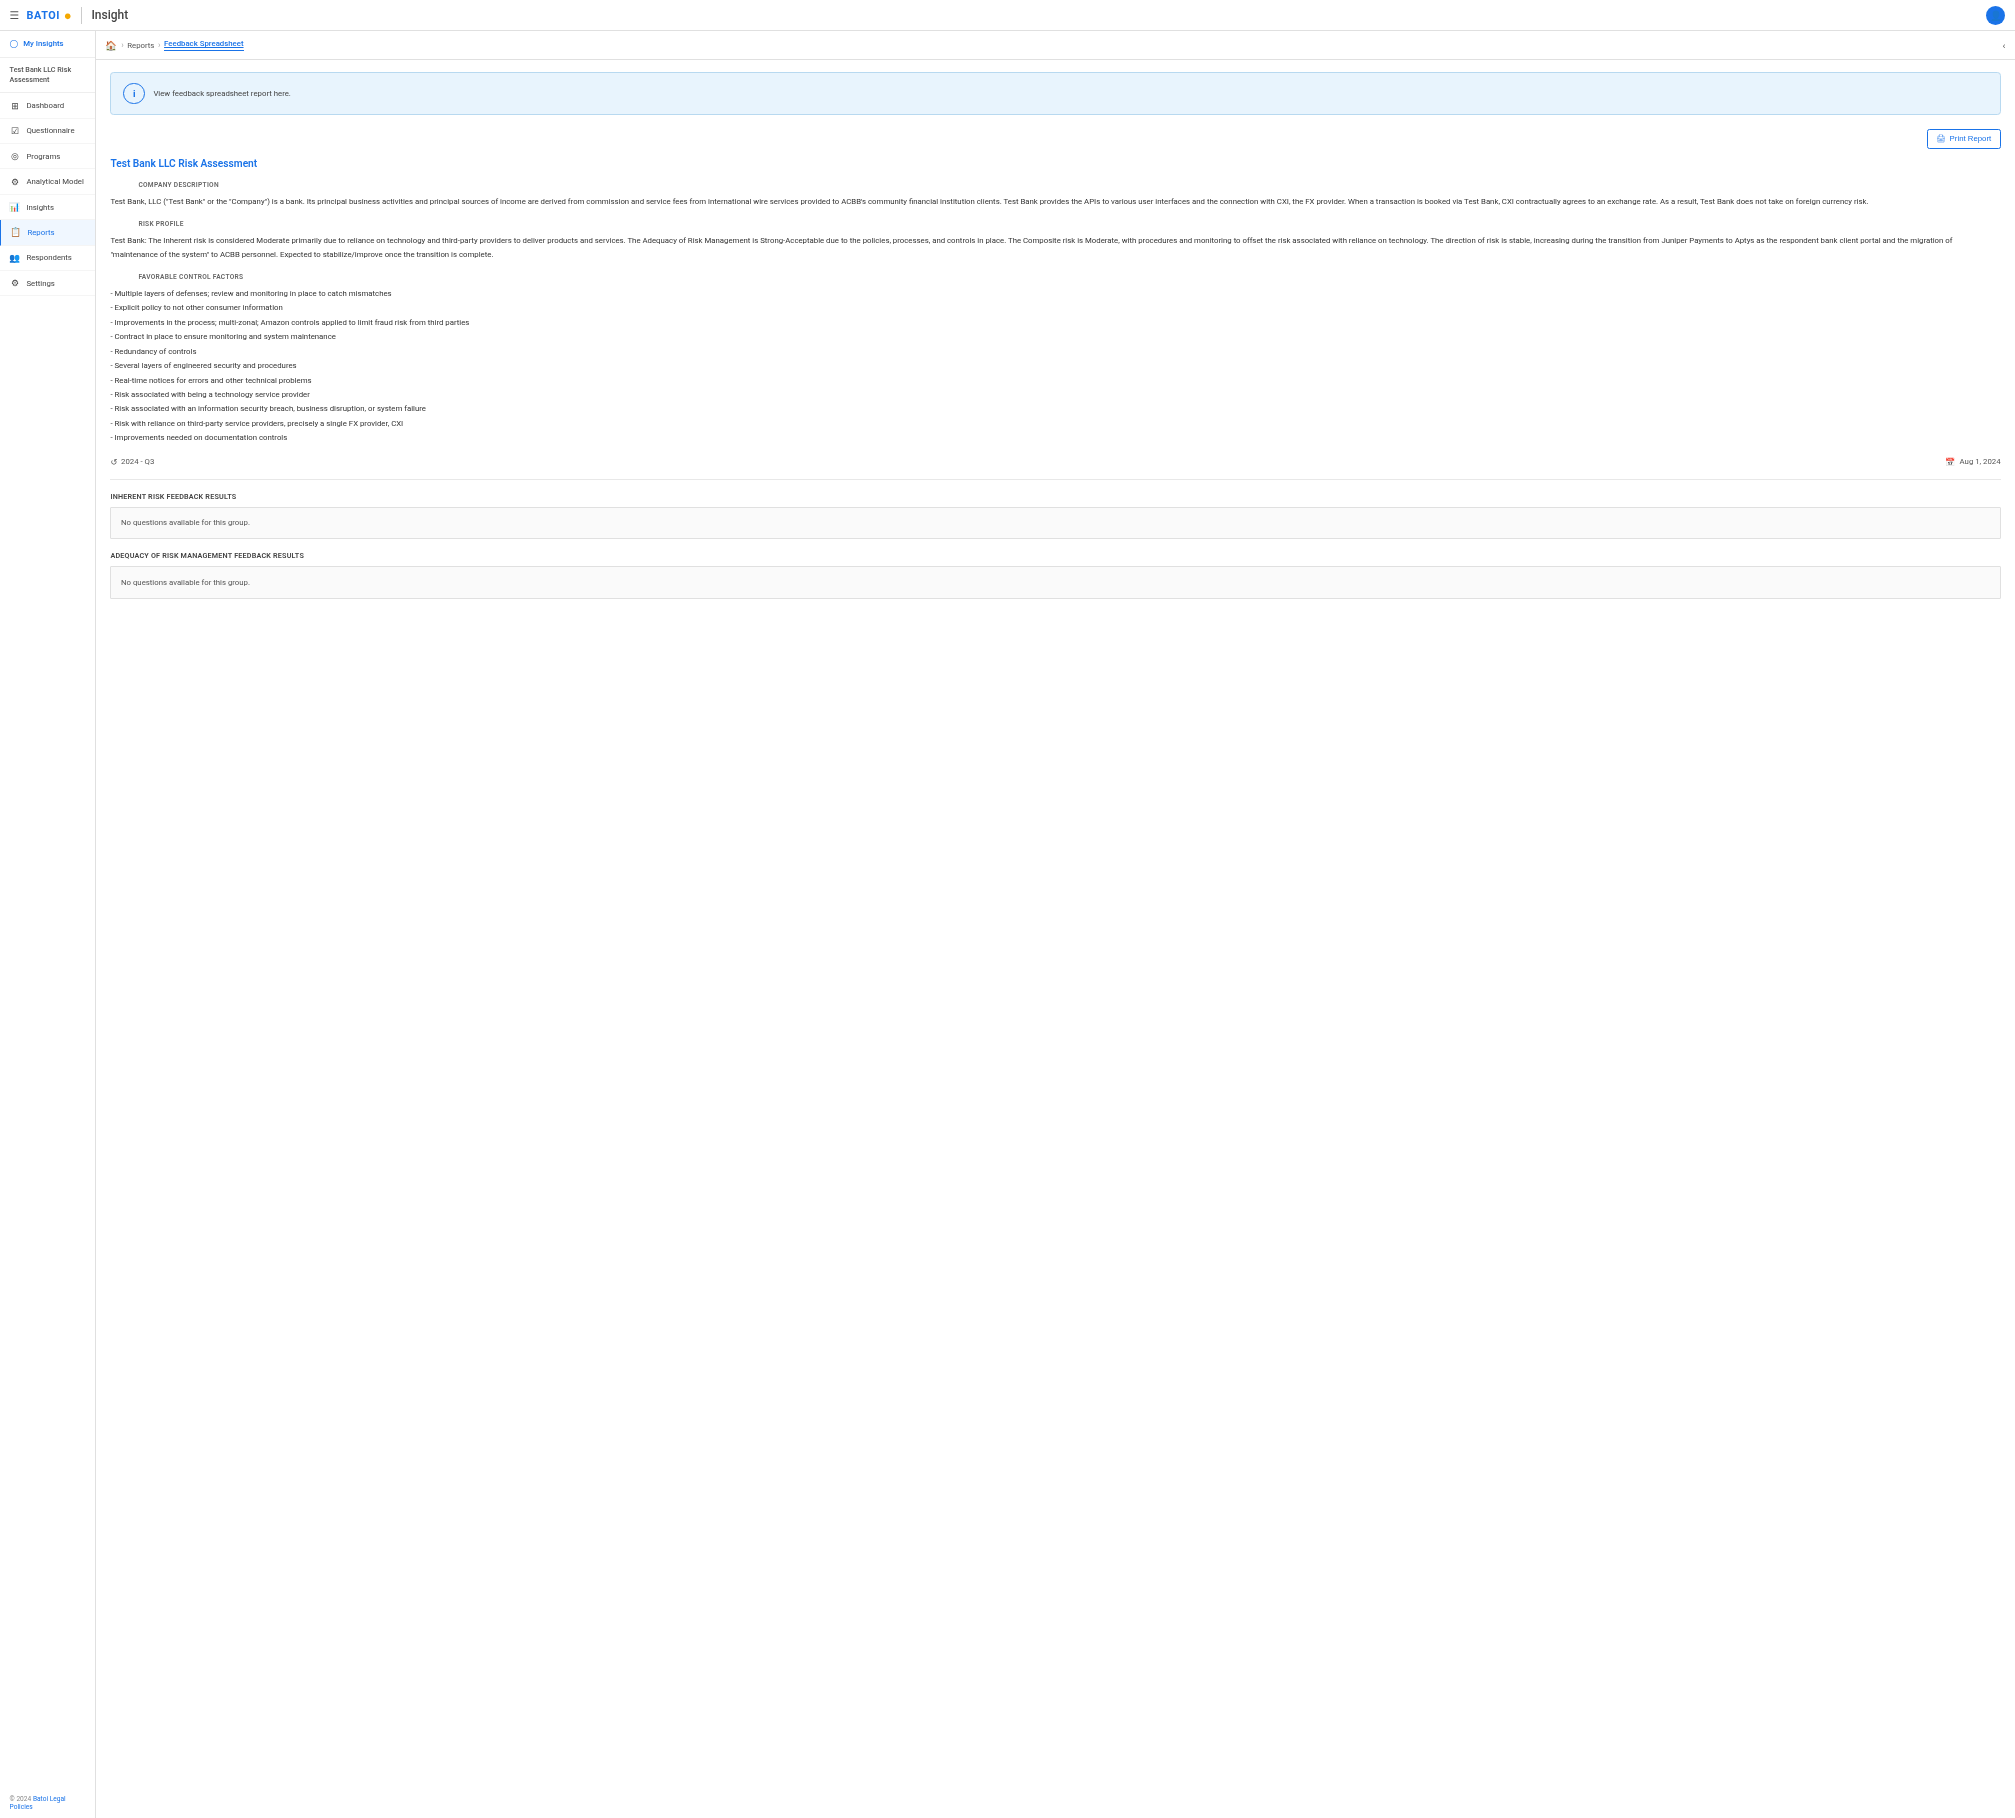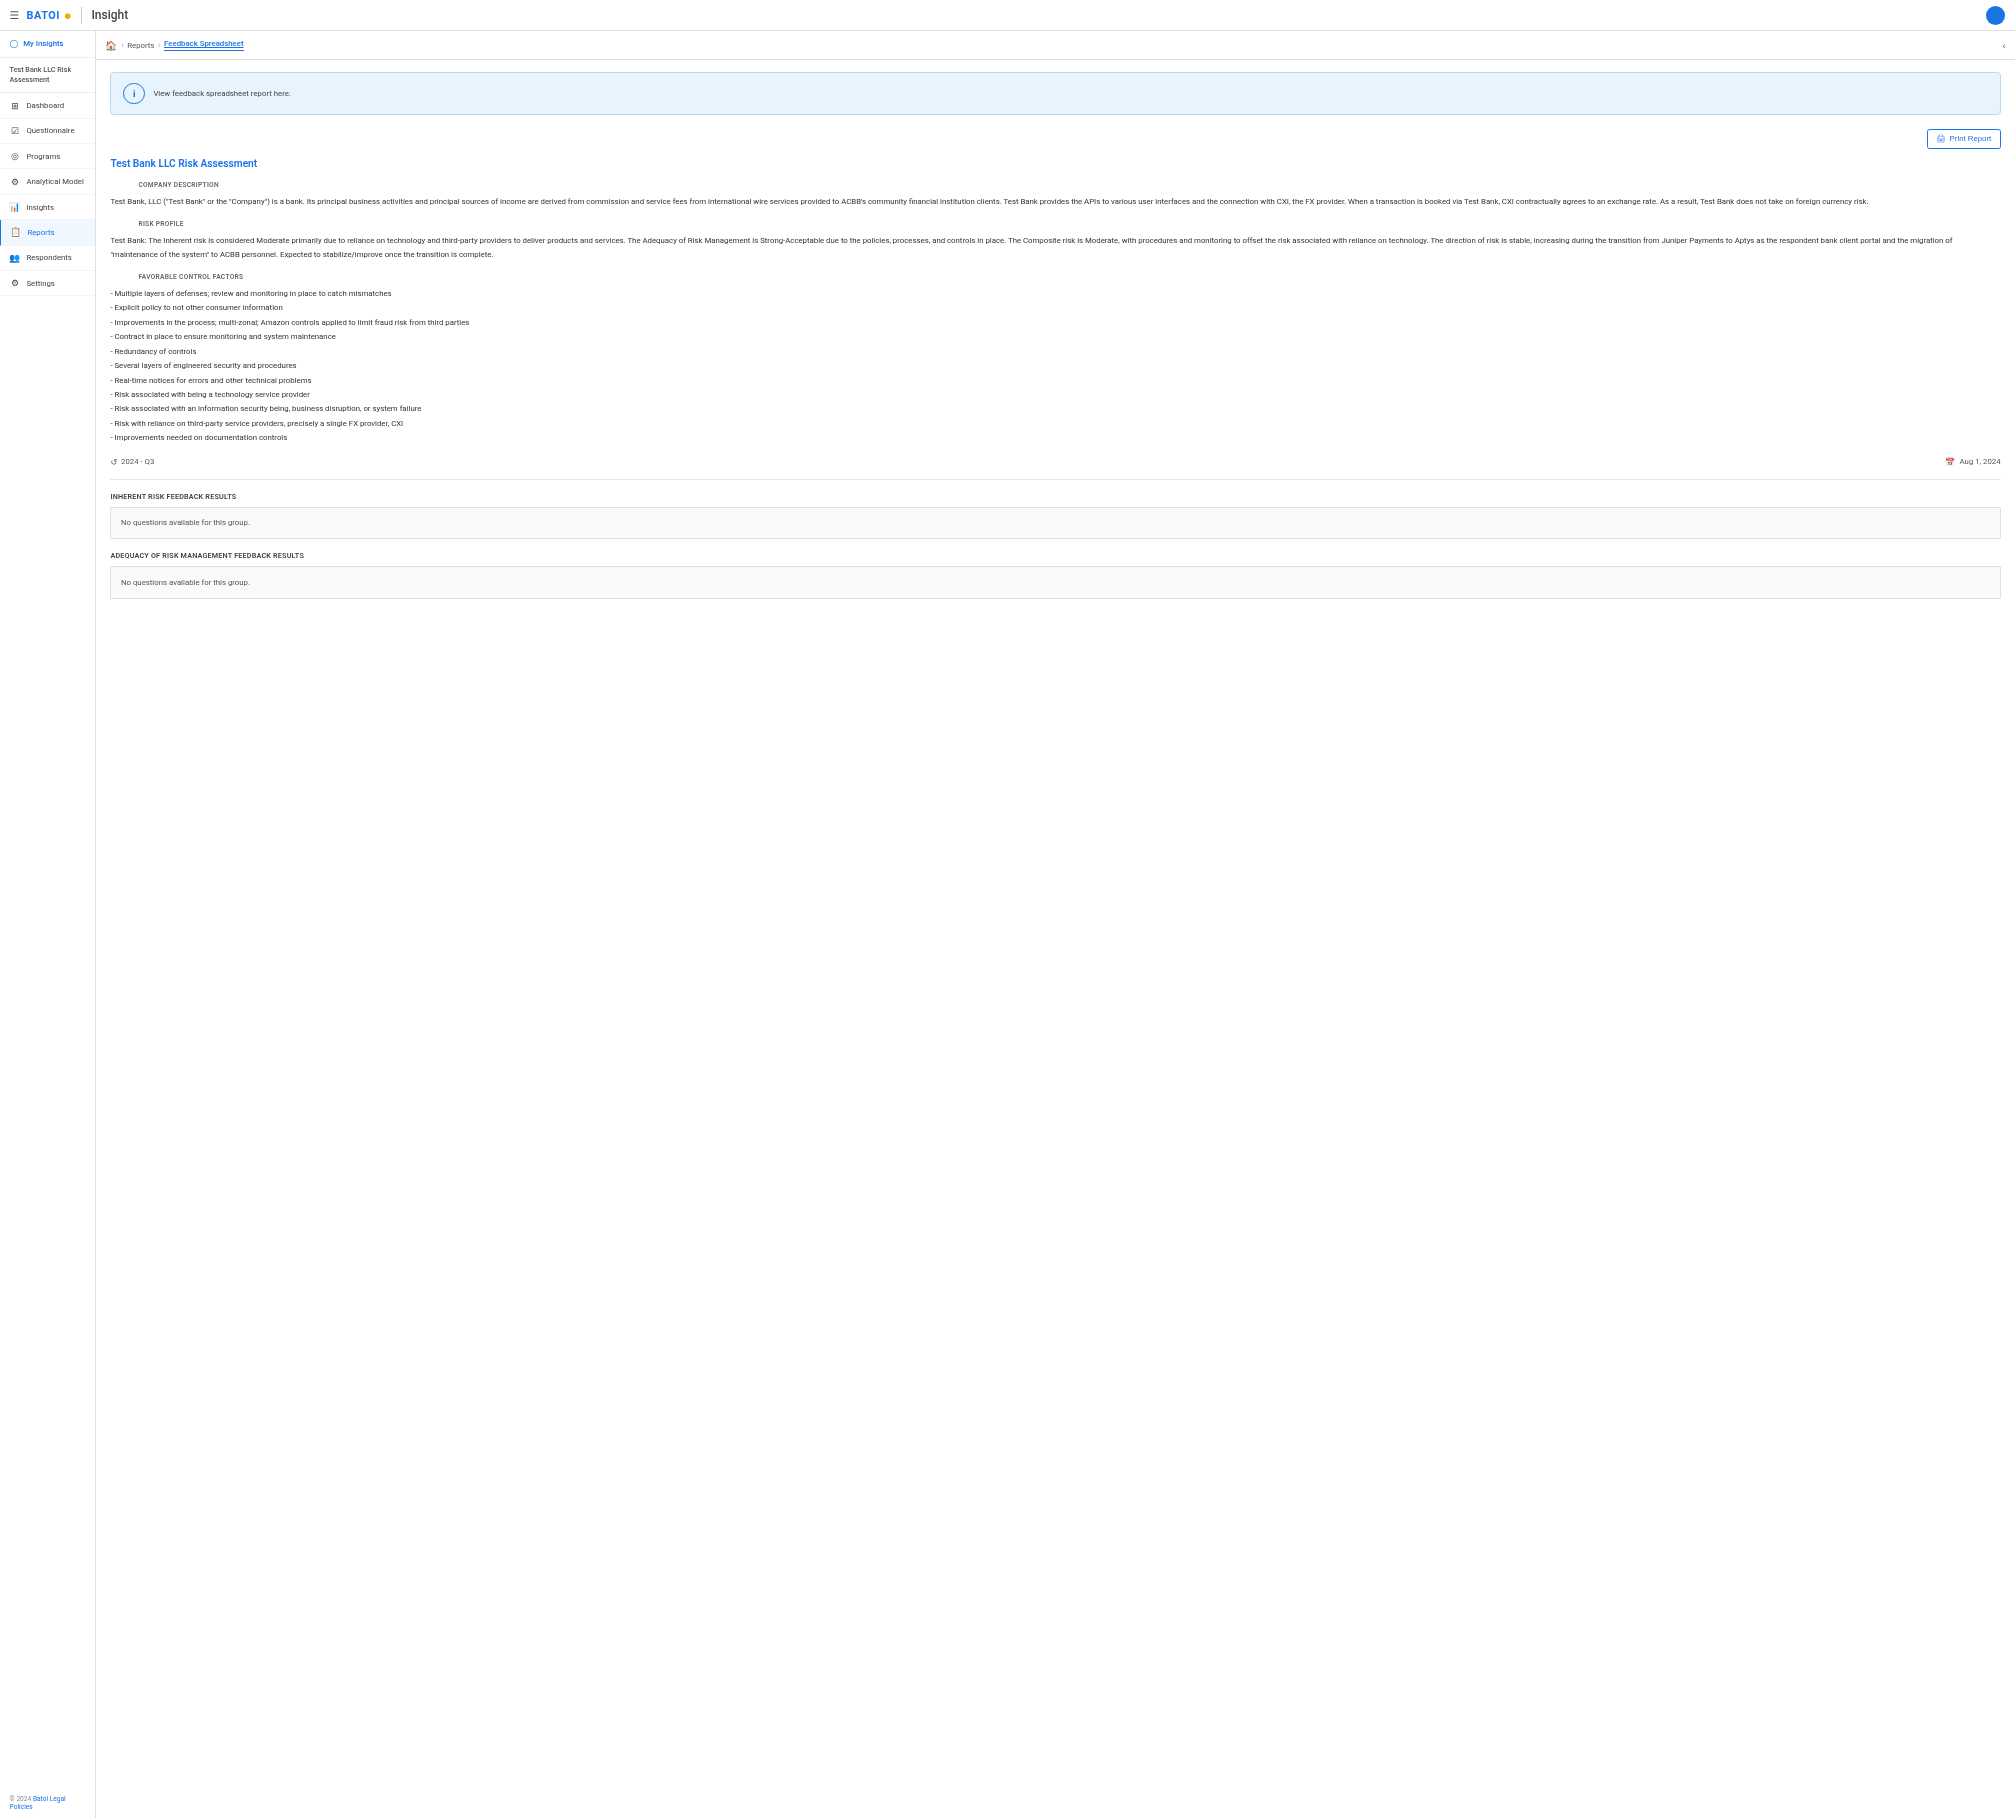--- a/index.html
+++ b/index.html
@@ -207,21 +207,21 @@
           <p class="report-body" style="margin-bottom: 1.2px;">- Explicit policy to not other consumer information</p>
           <p class="report-body" style="margin-bottom: 1.2px;">- Improvements in the process; multi-zonal; Amazon controls applied to limit fraud risk from third parties</p>
           <p class="report-body" style="margin-bottom: 1.2px;">- Contract in place to ensure monitoring and system maintenance</p>
           <p class="report-body" style="margin-bottom: 1.2px;">- Redundancy of controls</p>
           <p class="report-body" style="margin-bottom: 1.2px;">- Several layers of engineered security and procedures</p>
           <p class="report-body" style="margin-bottom: 1.2px;">- Real-time notices for errors and other technical problems</p>
         </div>
 
       <div id="unfavorable-items">
           <p class="report-body" style="margin-bottom: 1.2px;">- Risk associated with being a technology service provider</p>
-          <p class="report-body" style="margin-bottom: 1.2px;">- Risk associated with an information security being, business disruption, or system failure</p>
+          <p class="report-body" style="margin-bottom: 1.2px;">- Risk associated with an information security breach, business disruption, or system failure</p>
           <p class="report-body" style="margin-bottom: 1.2px;">- Risk with reliance on third-party service providers, precisely a single FX provider, CXI</p>
           <p class="report-body" style="margin-bottom: 1.2px;">- Improvements needed on documentation controls</p>
         </div>
 
       <div class="quarter-row">
         <div class="quarter-tag">
           <span class="q-icon">↺</span>
           <span>2024 - Q3</span>
         </div>
         <div class="date-tag">

